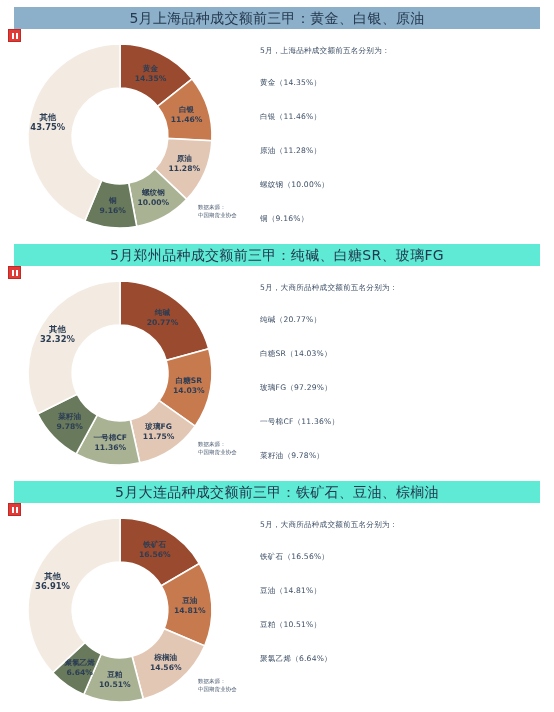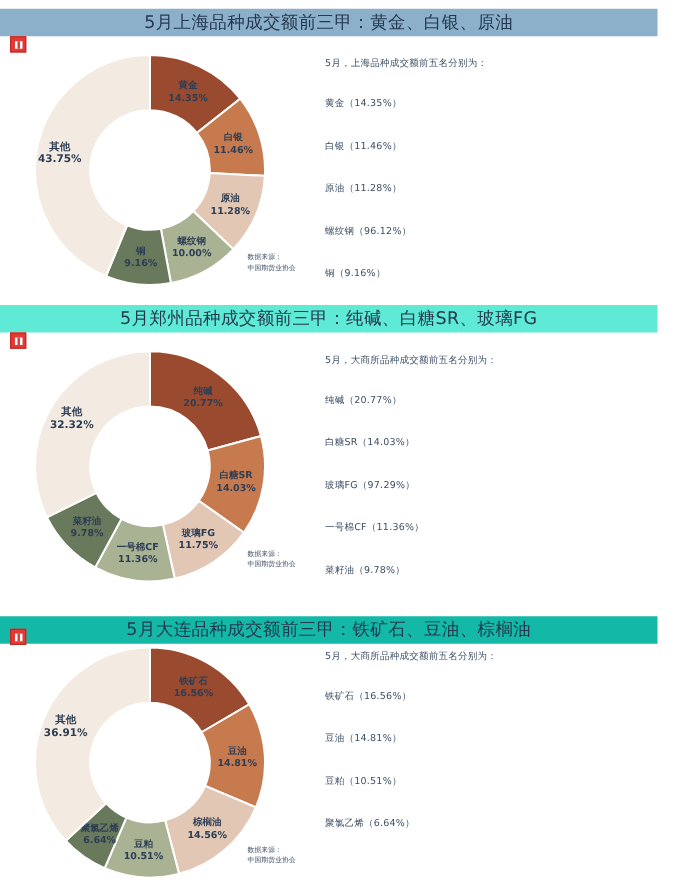--- a/index.html
+++ b/index.html
@@ -35,21 +35,21 @@
   }
   
   .hdr-wrap {
     position: absolute;
     left: 0; top: 0;
     width: 554px;
     height: 32px;
   }
   .hdr-bar {
     position: absolute;
-    left: 0;
+    left: 14px;
     top: 7px;
     width: 526px;
     height: 22px;
     background: #8cb0c9;
     display: flex;
     align-items: center;
     justify-content: center;
   }
   .hdr-title {
     font-size: 14px;
@@ -214,21 +214,21 @@
               <div class="src-note">
                 <div>数据来源：</div>
                 <div>中国期货业协会</div>
               </div>
             </div>
             <div class="text-col">
               <div class="intro-line">5月，上海品种成交额前五名分别为：</div>
               <div class="rank-line">黄金（14.35%）</div>
               <div class="rank-line">白银（11.46%）</div>
               <div class="rank-line">原油（11.28%）</div>
-              <div class="rank-line">螺纹钢（96.12%）</div>
+              <div class="rank-line">螺纹钢（10.00%）</div>
               <div class="rank-line">铜（9.16%）</div>
             </div>
           </div>
           <div class="bottom-rule" style="background: transparent;"></div>
         </div>
       </div>
       <div class="section">
         <div class="section-inner">
           <div class="hdr-wrap">
             <div class="hdr-bar" style="background: #5eead4;">
@@ -273,21 +273,21 @@
               <div class="rank-line">一号棉CF（11.36%）</div>
               <div class="rank-line">菜籽油（9.78%）</div>
             </div>
           </div>
           <div class="bottom-rule" style="background: transparent;"></div>
         </div>
       </div>
       <div class="section">
         <div class="section-inner">
           <div class="hdr-wrap">
-            <div class="hdr-bar" style="background: #14b8a6; margin-top: 12px;">
+            <div class="hdr-bar" style="background: #5eead4;">
               <div class="hdr-title">5月大连品种成交额前三甲：铁矿石、豆油、棕榈油</div>
             </div>
             <div class="broken-img"></div>
           </div>
           <div class="body-row">
             <div class="chart-col">
               <div class="donut-holder">
                 <svg class="donut-svg" viewBox="0 0 196 196">
                   <path d="M 98 6 A 92 92 0 0 1 177.3690968976154 51.475313459874506 L 139.27193038676003 73.80716299913475 A 47.84 47.84 0 0 0 98 50.16 Z" fill="#9a4a2e" stroke="#ffffff" stroke-width="1.6"></path>
                   <text class="slice-label" x="132.7600473029523" y="32.33250036884231" fill="#2c3e55">铁矿石</text>

